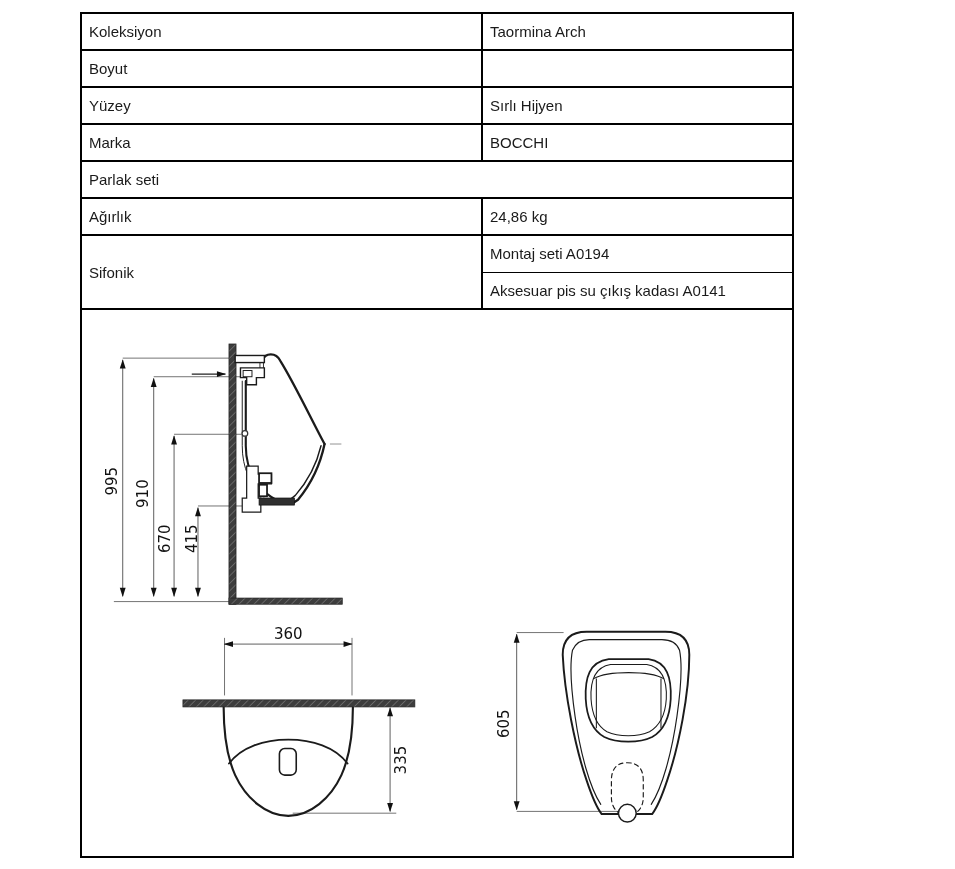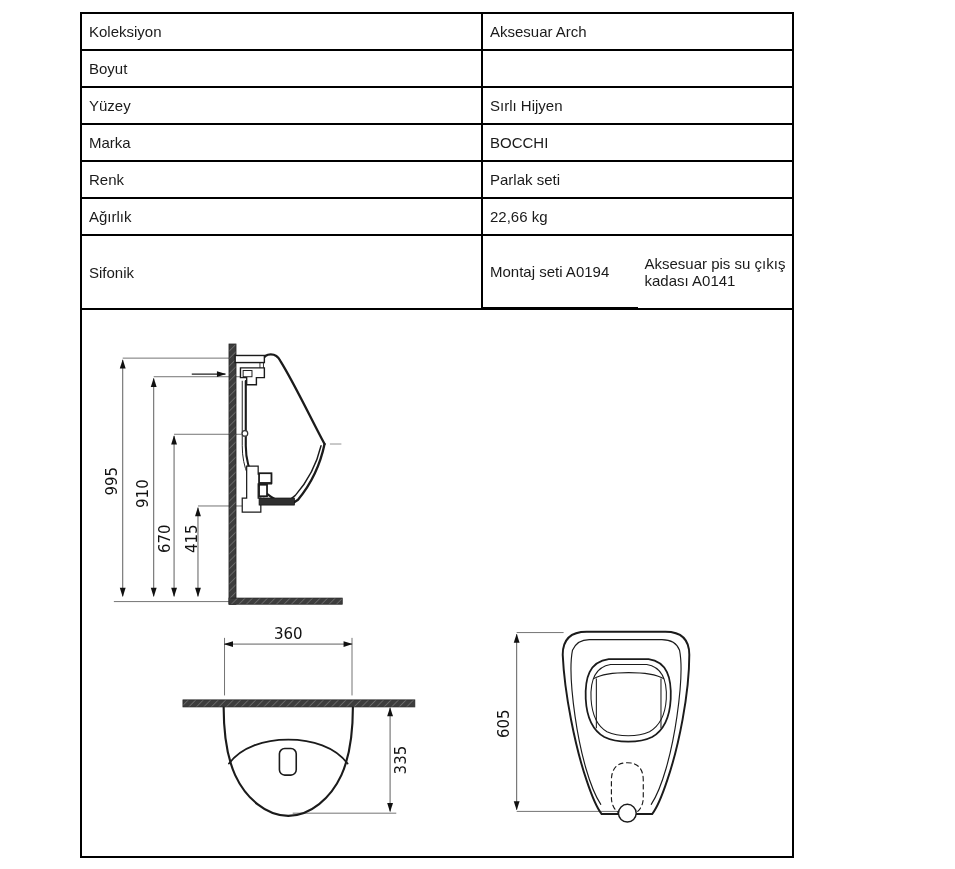--- a/index.html
+++ b/index.html
@@ -5,59 +5,58 @@
   * { margin:0; padding:0; box-sizing:border-box; }
   body { background:#ffffff; font-family:"Liberation Sans", sans-serif; }
   .page { position:relative; width:955px; height:869px; background:#ffffff; overflow:hidden; }
   .sheet { position:absolute; left:80px; top:12px; width:714px; height:846px; border:2px solid #000; background:#fff; }
   .spec-table { width:100%; }
   .spec-row { display:flex; height:37px; border-bottom:2px solid #000; }
   .spec-row.acc { height:74px; }
   .cell { display:flex; align-items:center; padding-left:7px; font-size:15px; color:#1a1a1a; }
   .cell.label { width:401px; border-right:2px solid #000; }
   .cell.value { flex:1; }
-  .acc-values { flex:1; display:flex; flex-direction:row; }
+  .acc-values { flex:1; display:flex; flex-direction:column; }
   .acc-value { flex:1; display:flex; align-items:center; padding-left:7px; font-size:15px; color:#1a1a1a; }
   .acc-value.first { border-bottom:1.5px solid #000; }
   .drawing { position:relative; width:100%; height:546px; }
   .drawing svg { display:block; width:100%; height:100%; }
   .dim-text { font-family:"DejaVu Sans", sans-serif; font-size:17px; fill:#111; }
   .thin { stroke:#616161; stroke-width:1; fill:none; }
   .dimline { stroke:#4a4a4a; stroke-width:1; fill:none; }
   .outline { stroke:#1b1b1b; fill:none; stroke-linecap:round; stroke-linejoin:round; }
 </style>
 </head>
 <body>
 
 <div class="page">
   <div class="sheet">
 
     <div class="spec-table">
       <div class="spec-row">
         <div class="cell label">Koleksiyon</div>
-        <div class="cell value">Aksesuar Arch</div>
+        <div class="cell value">Taormina Arch</div>
       </div>
       <div class="spec-row">
         <div class="cell label">Boyut</div>
       </div>
       <div class="spec-row">
         <div class="cell label">Yüzey</div>
         <div class="cell value">Sırlı Hijyen</div>
       </div>
       <div class="spec-row">
         <div class="cell label">Marka</div>
         <div class="cell value">BOCCHI</div>
       </div>
       <div class="spec-row">
-        <div class="cell label">Renk</div>
         <div class="cell value">Parlak seti</div>
       </div>
       <div class="spec-row">
         <div class="cell label">Ağırlık</div>
-        <div class="cell value">22,66 kg</div>
+        <div class="cell value">24,86 kg</div>
       </div>
       <div class="spec-row acc">
         <div class="cell label">Sifonik</div>
         <div class="acc-values">
           <div class="acc-value first">Montaj seti A0194</div>
           <div class="acc-value">Aksesuar pis su çıkış kadası A0141</div>
         </div>
       </div>
     </div>
 

